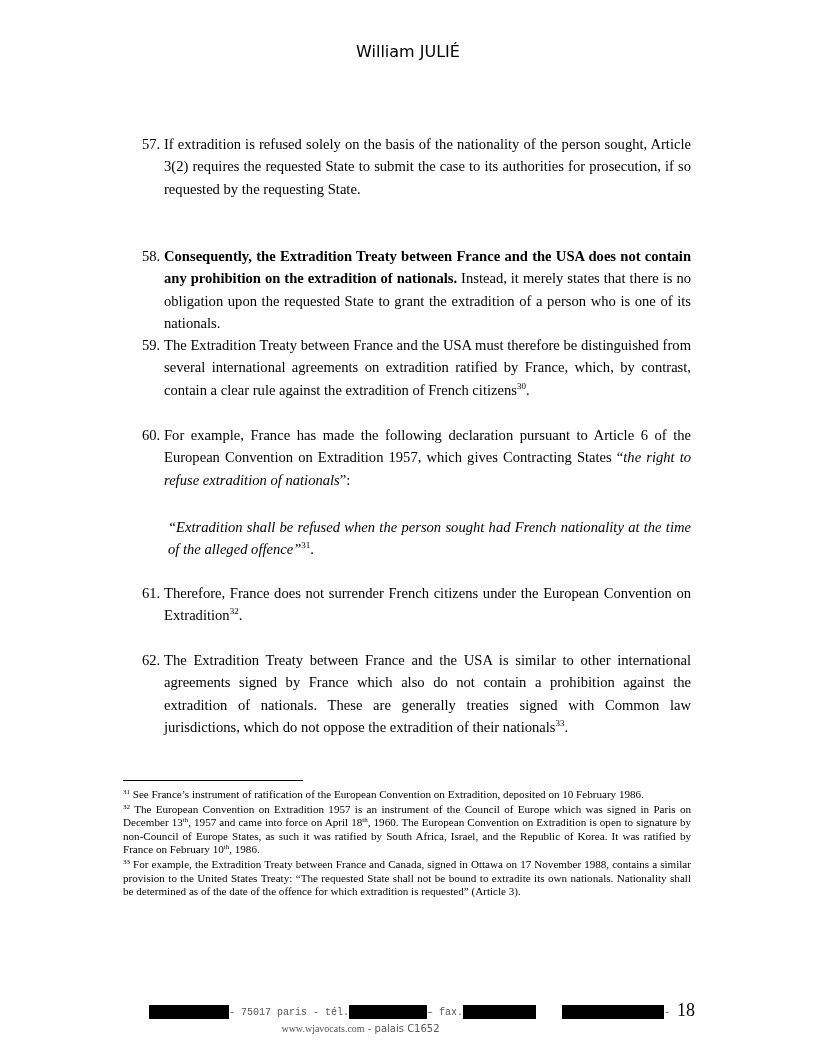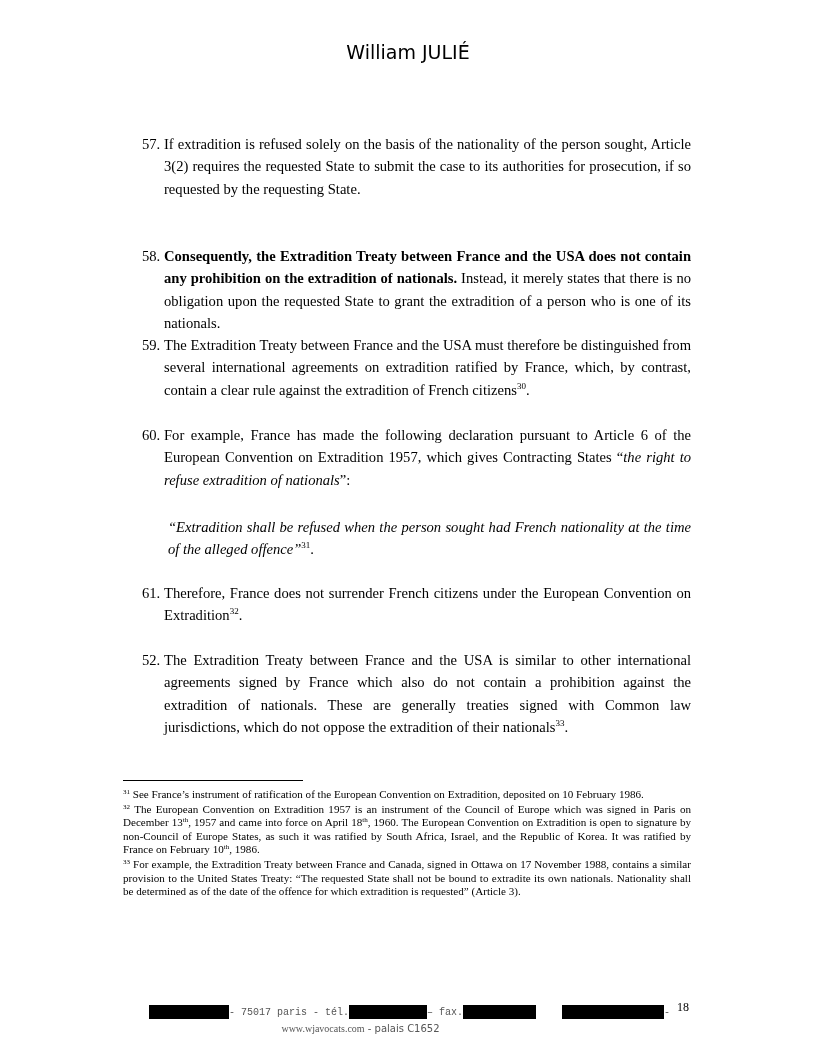--- a/index.html
+++ b/index.html
@@ -1,36 +1,36 @@
 <!DOCTYPE html>
 <html><head>
   <meta charset="utf-8">
   <style>
     html, body { margin: 0; padding: 0; background: #ffffff; }
     body { width: 816px; height: 1056px; position: relative; overflow: hidden; color: #000; }
     .header { position: absolute; top: 42px; left: 0; width: 816px; text-align: center; font-family: "DejaVu Sans", sans-serif; }
-    .header .name { font-size: 19px; line-height: 20px; }
+    .header .name { font-size: 16px; line-height: 20px; }
     .header .subtitle { font-size: 12.5px; line-height: 18px; }
 
     .body-text { font-family: "Liberation Serif", serif; font-size: 14.6px; line-height: 22.3px; text-align: justify; }
     .para { position: absolute; left: 164px; width: 527px; }
     .para .num { position: absolute; left: -22px; top: 0; }
     .para p { margin: 0; }
     sup { font-size: 9px; line-height: 0; vertical-align: 6px; }
     .quote { position: absolute; left: 168px; width: 523px; font-style: italic; }
 
     .footnote-rule { position: absolute; left: 123px; top: 780px; width: 180px; height: 0; border-top: 1px solid #000; }
     .footnotes { position: absolute; left: 123px; top: 788px; width: 568px; font-family: "Liberation Serif", serif; font-size: 11.1px; line-height: 13.6px; text-align: justify; }
     .footnotes .fn { margin: 0 0 1px 0; }
     .footnotes sup { font-size: 7px; vertical-align: 4px; }
 
     .footer { position: absolute; top: 1004px; left: 0; width: 816px; font-family: "DejaVu Sans", sans-serif; font-size: 10px; color: #555; }
     .footer .row1 { position: absolute; left: 149px; top: 0; height: 16px; display: flex; align-items: center; white-space: nowrap; font-family: Liberation Mono, monospace; }
     .redact { display: inline-block; height: 14px; background: #000; }
-    .footer .pg { position: absolute; left: 677px; top: -4px; font-family: "Liberation Serif", serif; font-size: 12px; color: #000; }
+    .footer .pg { position: absolute; left: 677px; top: -4px; font-family: "Liberation Serif", serif; font-size: 18px; color: #000; }
     .footer .row2 { position: absolute; top: 19px; left: 0; width: 721px; text-align: center; font-size: 10px; color: #555; }
     .footer .row2 .web { font-family: "Liberation Serif", serif; }
   </style>
 </head>
 <body>
 
 <div class="header">
   <div class="name">William JULIÉ</div>
 </div>
 
@@ -57,21 +57,21 @@
 <div class="quote body-text" style="top:516px;">
   <span>“Extradition shall be refused when the person sought had French nationality at the time of the alleged offence”</span><sup style="font-style:normal;">31</sup><span style="font-style:normal;">.</span>
 </div>
 
 <div class="para body-text" style="top:582px;">
   <span class="num">61.</span>
   <p><span>Therefore, France does not surrender French citizens under the European Convention on Extradition</span><sup>32</sup><span>.</span></p>
 </div>
 
 <div class="para body-text" style="top:649px;">
-  <span class="num">52.</span>
+  <span class="num">62.</span>
   <p><span> The Extradition Treaty between France and the USA is similar to other international agreements signed by France which also do not contain a prohibition against the extradition of nationals. These are generally treaties signed with Common law jurisdictions, which do not oppose the extradition of their nationals</span><sup>33</sup><span>.</span></p>
 </div>
 
 <div class="footnote-rule"></div>
 <div class="footnotes">
   <p class="fn"><sup>31</sup><span> See France’s instrument of ratification of the European Convention on Extradition, deposited on 10 February 1986.</span></p>
   <p class="fn"><sup>32</sup><span> The European Convention on Extradition 1957 is an instrument of the Council of Europe which was signed in Paris on December 13</span><sup>th</sup><span>, 1957 and came into force on April 18</span><sup>th</sup><span>, 1960. The European Convention on Extradition is open to signature by non-Council of Europe States, as such it was ratified by South Africa, Israel, and the Republic of Korea. It was ratified by France on February 10</span><sup>th</sup><span>, 1986.</span></p>
   <p class="fn"><sup>33</sup><span> For example, the Extradition Treaty between France and Canada, signed in Ottawa on 17 November 1988, contains a similar provision to the United States Treaty: “The requested State shall not be bound to extradite its own nationals. Nationality shall be determined as of the date of the offence for which extradition is requested” (Article 3).</span></p>
 </div>
 

